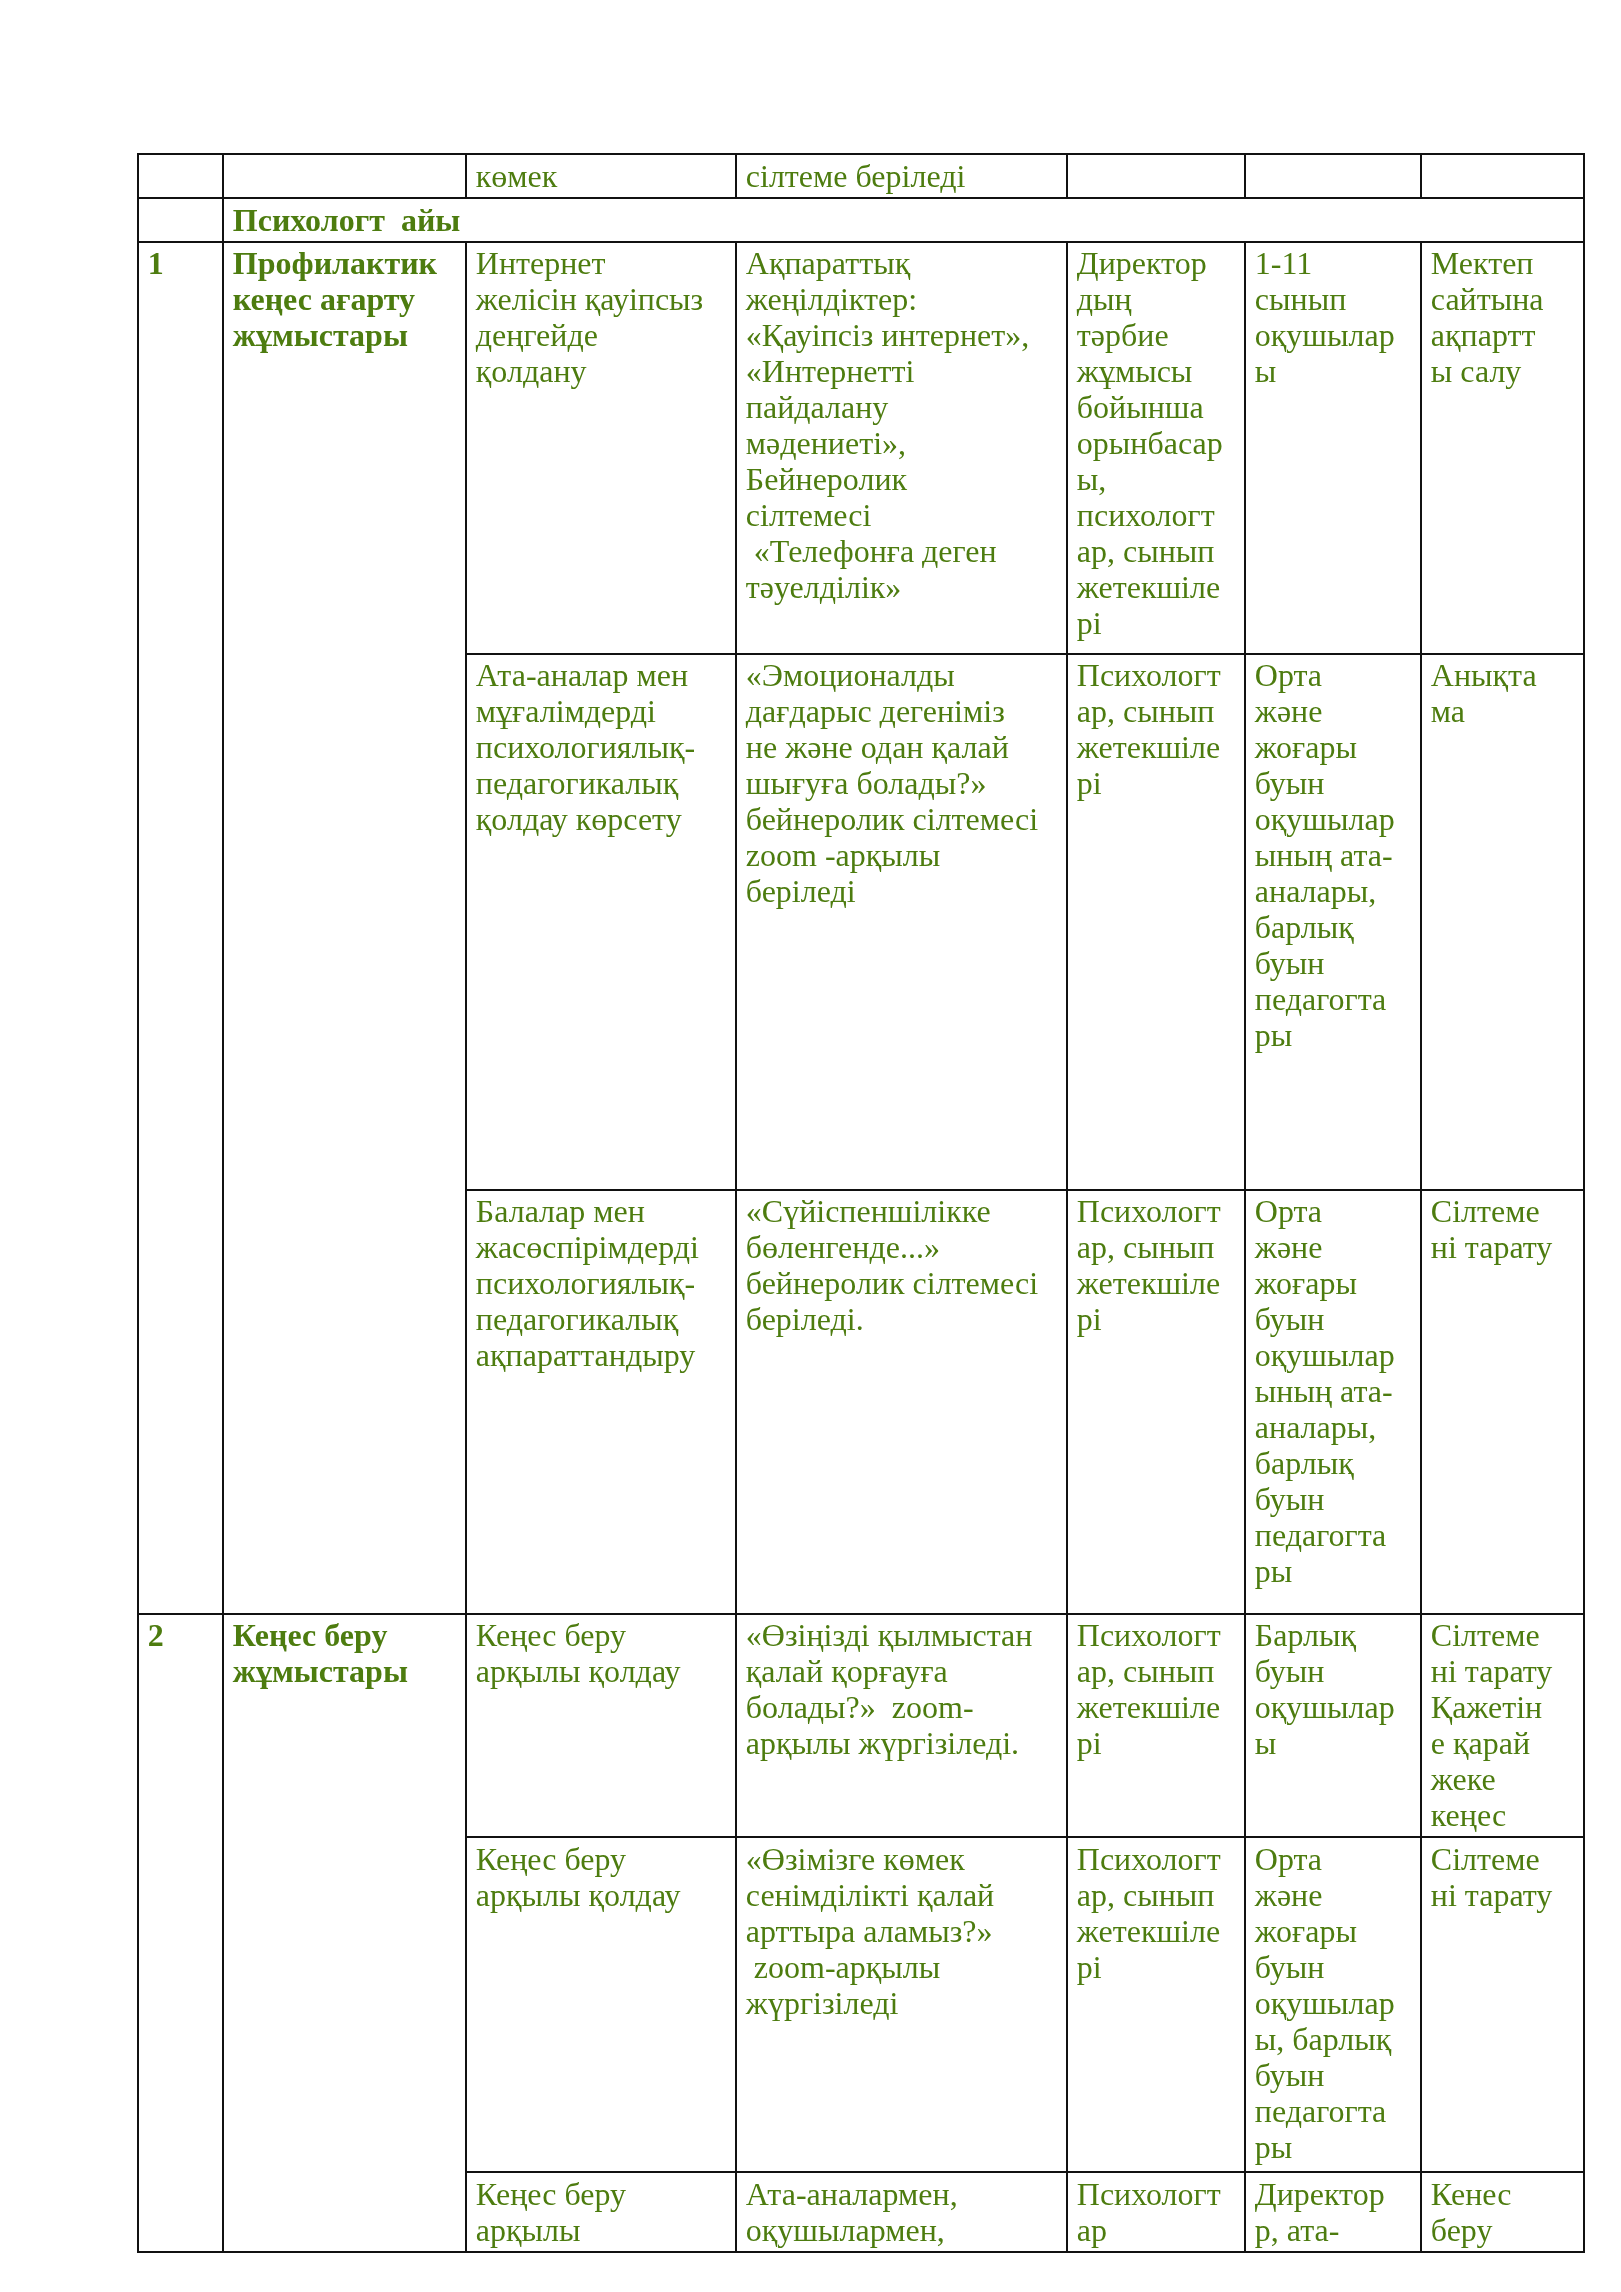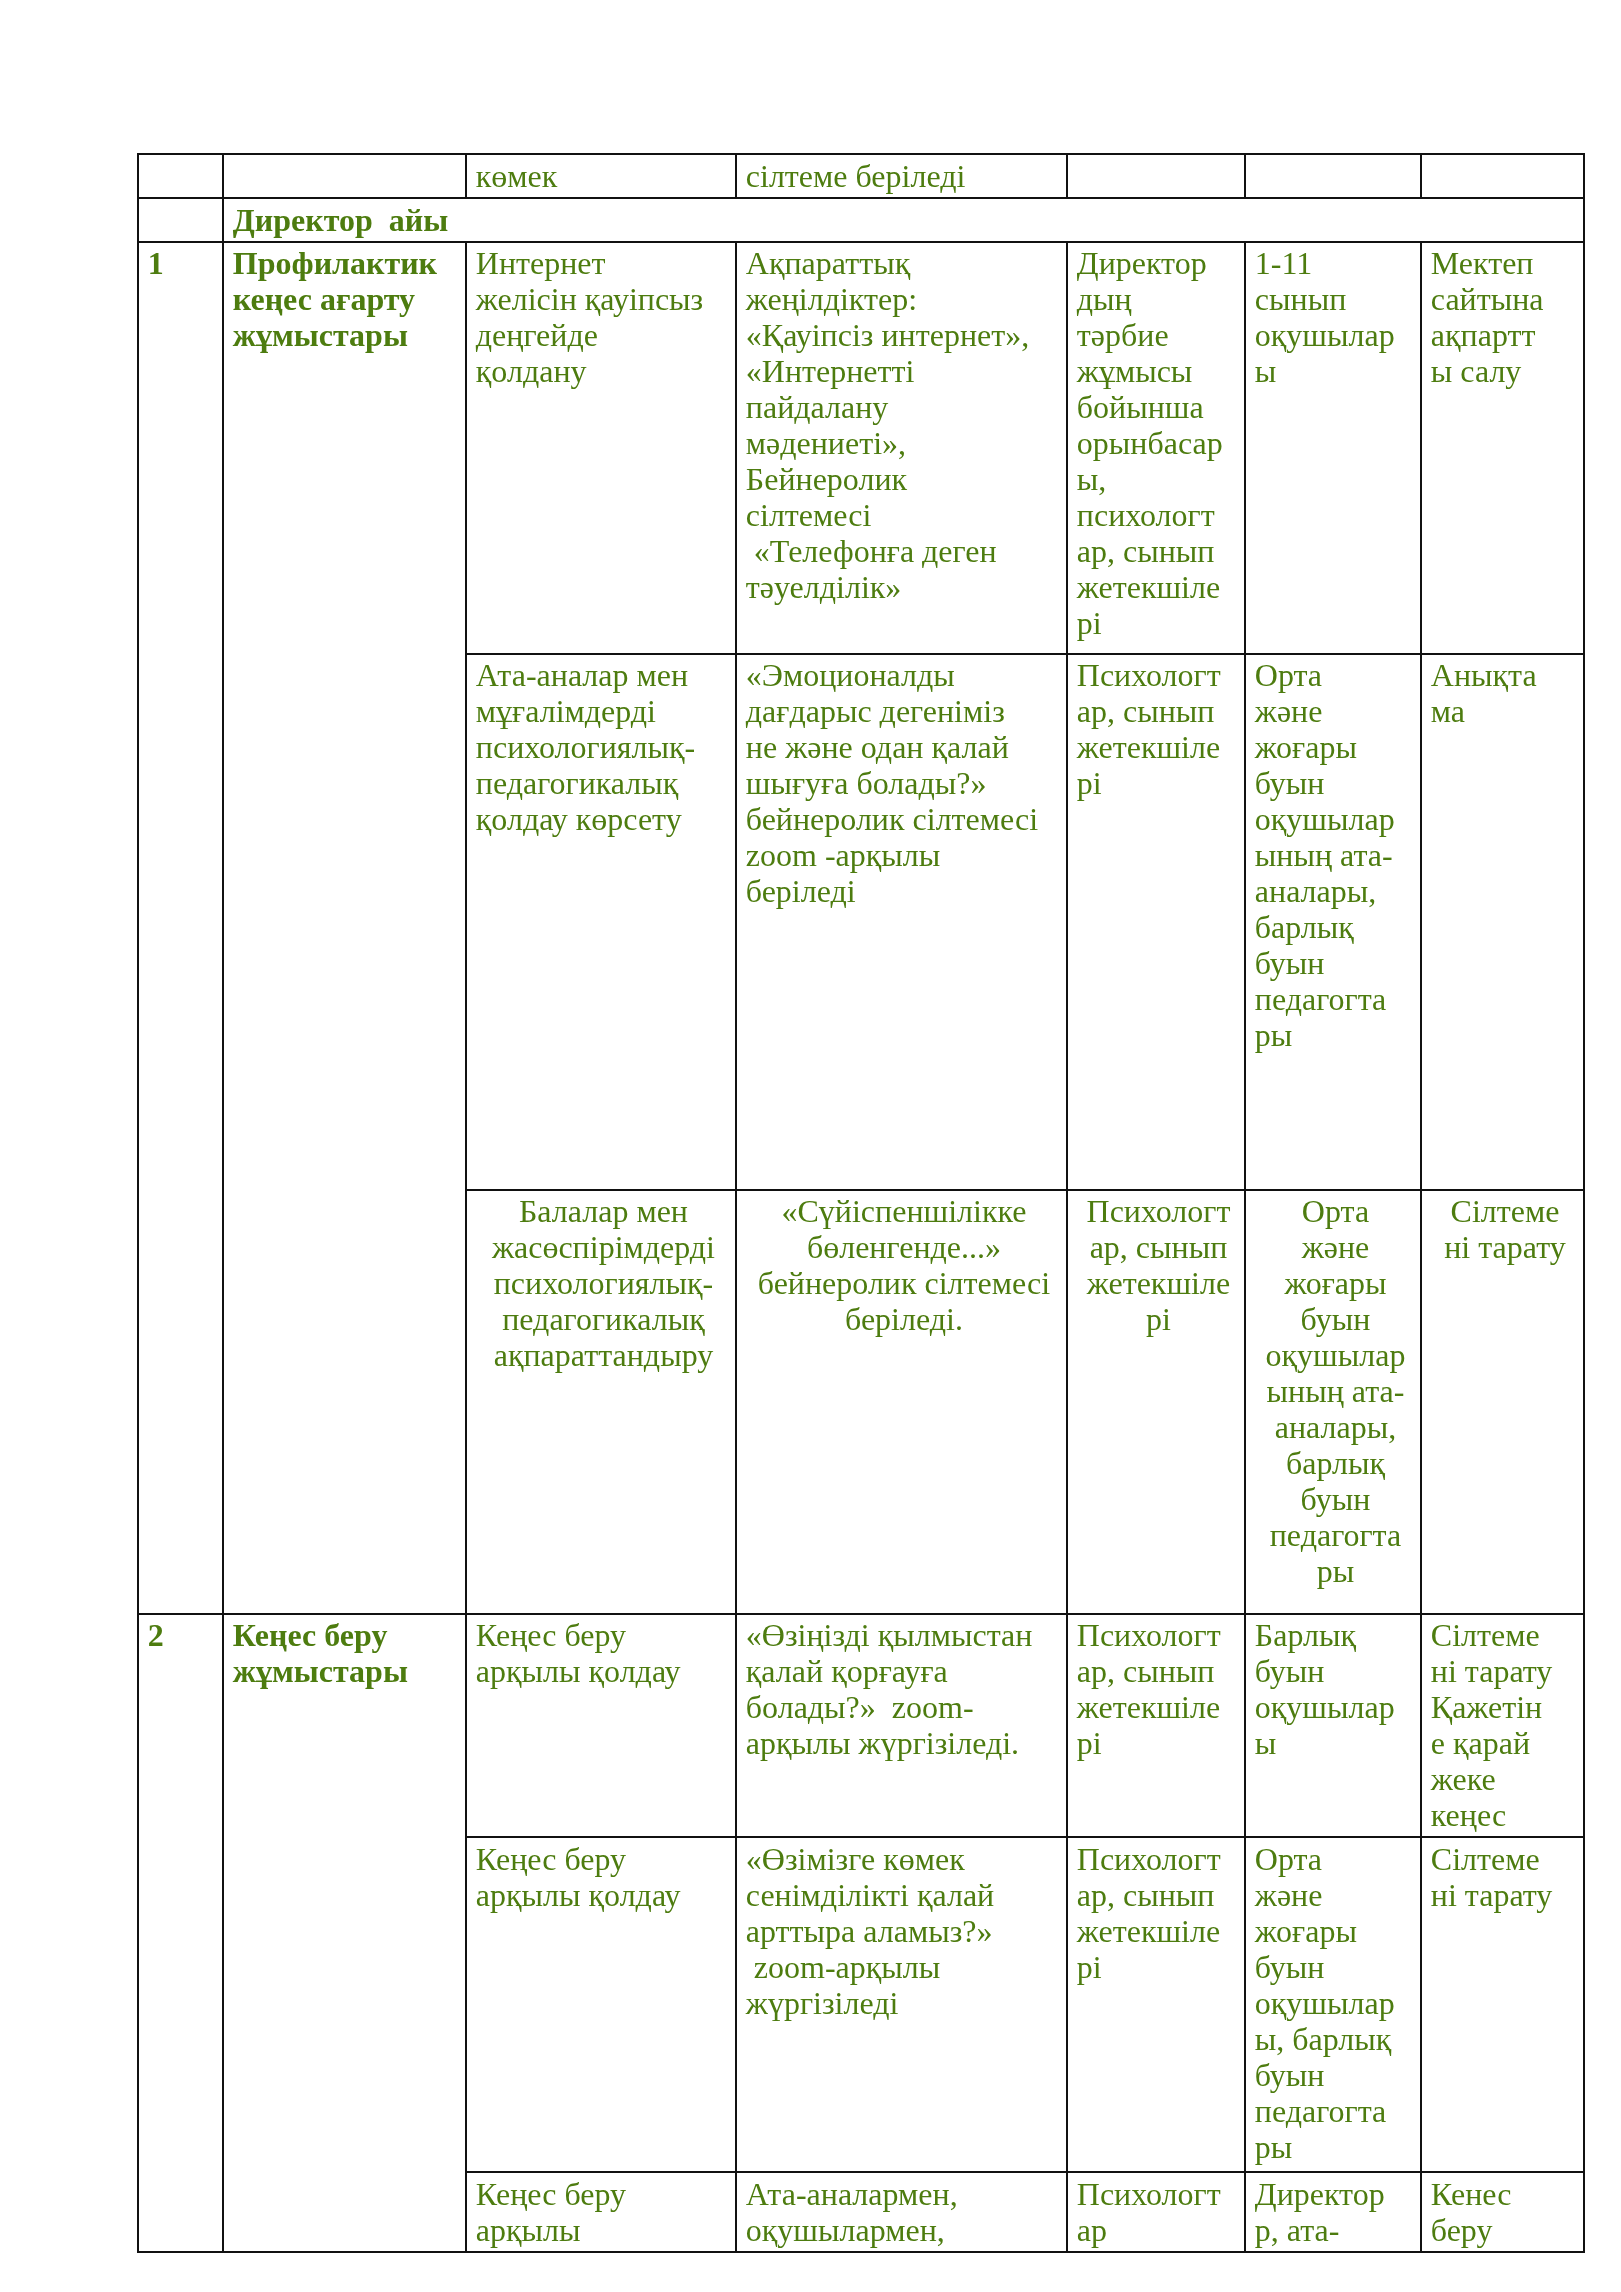--- a/index.html
+++ b/index.html
@@ -42,21 +42,21 @@
     font-weight: bold;
   }
   td.section-cell {
     font-weight: bold;
     padding-left: 21.6px;
   }
   tr.row-cont   { height: 43px; }
   tr.row-sect   { height: 39px; }
   tr.row-1a     { height: 412px; }
   tr.row-1b     { height: 536px; }
-  tr.row-1c     { height: 424px; text-align: center; }
+  tr.row-1c     { height: 424px; }
   tr.row-2a     { height: 221px; }
   tr.row-2b     { height: 335px; }
   tr.row-2c     { height: 74px; }
 </style>
 </head>
 <body>
 
 <div class="page">
   <table class="plan">
     <colgroup>
@@ -74,21 +74,21 @@
         <td></td>
         <td>көмек</td>
         <td>сілтеме беріледі</td>
         <td></td>
         <td></td>
         <td></td>
       </tr>
 
       <tr class="row-sect">
         <td></td>
-        <td colspan="6" class="section-cell">Директор  айы</td>
+        <td colspan="6" class="section-cell">Психологт  айы</td>
       </tr>
 
       <tr class="row-1a">
         <td rowspan="3" class="num-cell">1</td>
         <td rowspan="3" class="category-cell">Профилактик
 кеңес ағарту
 жұмыстары</td>
         <td>Интернет
 желісін қауіпсыз
 деңгейде

